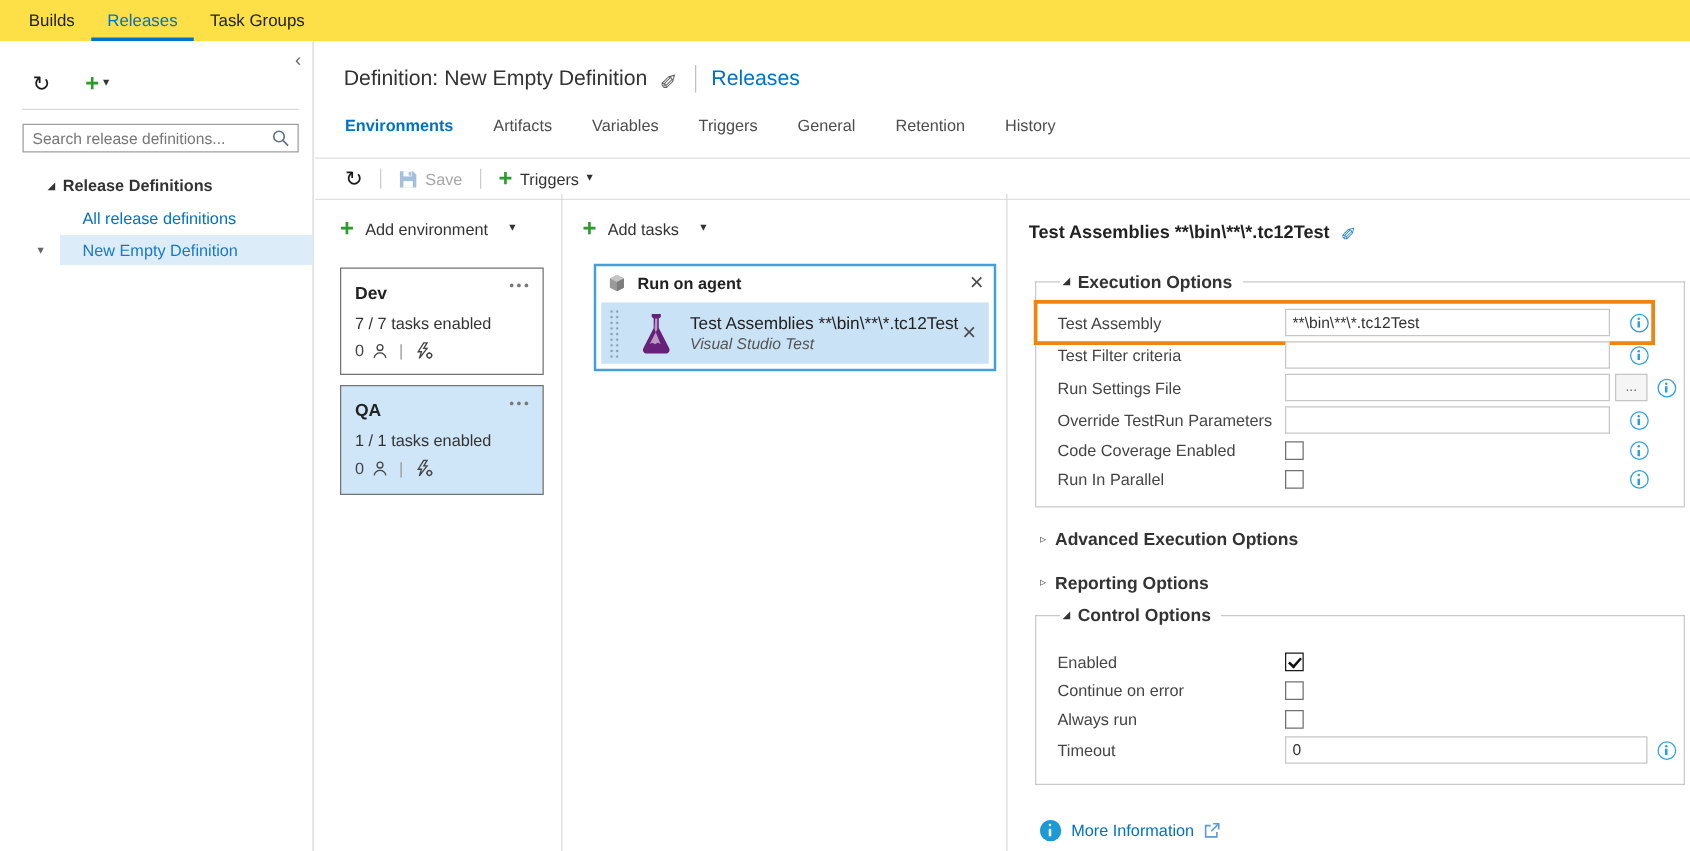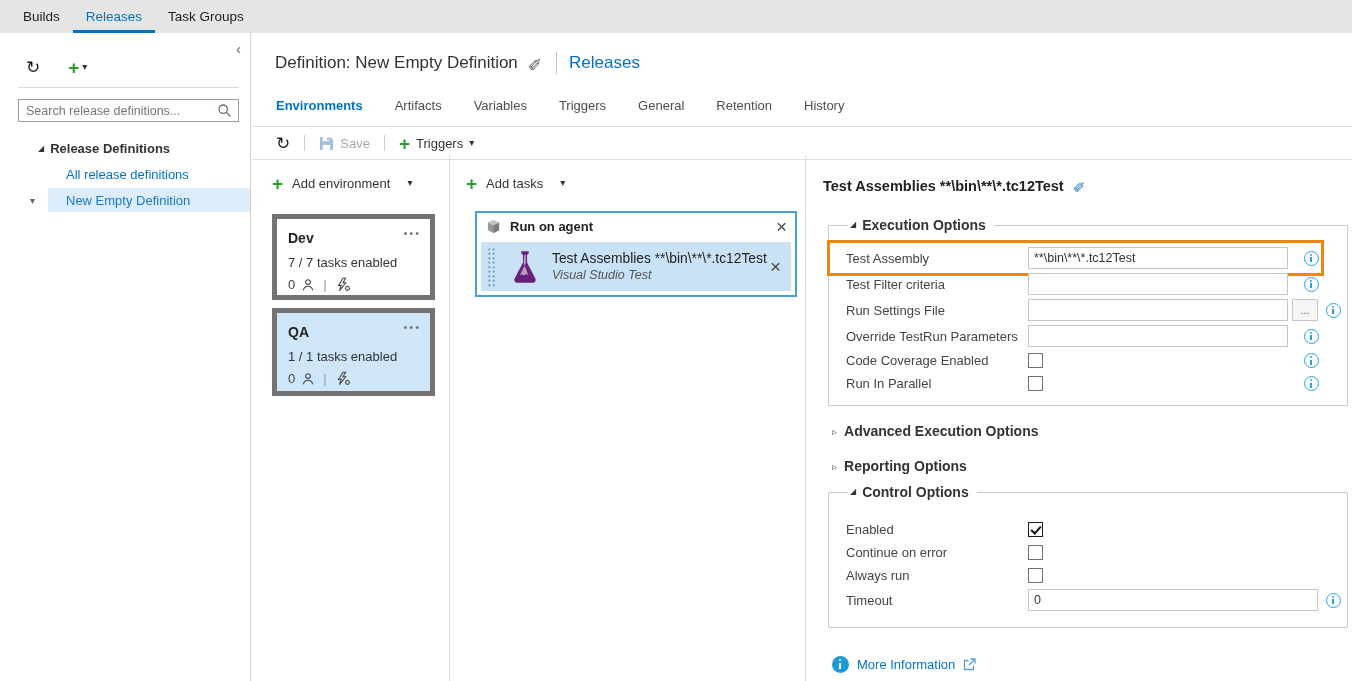--- a/index.html
+++ b/index.html
@@ -1,20 +1,20 @@
 <!DOCTYPE html>
 <html><head>
 <meta charset="utf-8">
 <style>
   * { margin:0; padding:0; box-sizing:border-box; }
   html,body { width:1352px; height:681px; overflow:hidden; }
   body { font-family:"Liberation Sans","DejaVu Sans",sans-serif; font-size:13px; color:#333; background:#fff; position:relative; }
 
   
-  .topnav { position:absolute; top:0; left:0; right:0; height:33px; background:#e5e5e5; display:flex; align-items:stretch; padding-left:10px; }
+  .topnav { position:absolute; top:0; left:0; right:0; height:33px; background:#fde047; display:flex; align-items:stretch; padding-left:10px; }
   .nav-item { padding:0 13px; display:flex; align-items:center; font-size:13.5px; color:#212121; cursor:pointer; }
   .nav-item.active { color:#0072c6; border-bottom:3px solid #0072c6; padding-top:3px; }
 
   
   .sidebar { position:absolute; top:33px; left:0; width:251px; bottom:0; background:#fff; border-right:1px solid #d6d6d6; }
   .side-collapse { position:absolute; top:8px; right:9px; color:#666; font-size:15px; cursor:pointer; line-height:1; }
   .side-icons { margin:24px 0 0 26px; display:flex; align-items:center; gap:28px; height:20px; }
   .refresh-glyph { font-size:17px; color:#1a1a1a; cursor:pointer; line-height:1; }
   .plus-wrap { display:flex; align-items:center; gap:3px; cursor:pointer; }
   .plus-glyph { color:#2c9a2c; font-size:19px; font-weight:bold; line-height:1; }
@@ -31,39 +31,39 @@
   .tree-sel-caret { width:18px; margin-left:30px; color:#666; font-size:10px; cursor:pointer; }
   .tree-sel-label { flex:1; height:24px; background:#dcedf9; display:flex; align-items:center; padding-left:18px; color:#1878c8; cursor:pointer; }
 
   
   .main { position:absolute; top:33px; left:252px; right:0; bottom:0; }
   .def-header { padding:14px 0 0 23px; display:flex; align-items:center; height:46px; }
   .def-title { font-size:17px; font-weight:400; color:#333; }
   .pencil-gray { color:#555; font-size:17px; margin-left:10px; transform:scaleY(-1); display:inline-block; cursor:pointer; }
   .hdr-sep { border-left:1px solid #c0c0c0; height:22px; margin:0 12px 0 14px; }
   .releases-link { font-size:17px; color:#0072c6; cursor:pointer; }
-  .tabs { display:flex; gap:32px; padding-left:24px; margin-top:14px; height:24px; align-items:center; }
+  .tabs { display:flex; gap:32px; padding-left:24px; margin-top:14px; height:24px; }
   .tab { color:#4d4d4d; font-size:13px; cursor:pointer; }
   .tab.active { color:#0072c6; font-weight:bold; }
   .hr { border-top:1px solid #e0e0e0; }
   .toolbar { height:32px; display:flex; align-items:center; padding-left:24px; gap:14px; }
   .tb-sep { border-left:1px solid #ccc; height:16px; }
   .tb-btn { display:flex; align-items:center; gap:6px; cursor:pointer; }
   .tb-save-label { color:#a6a6a6; }
   .tb-release-label { color:#333; }
 
   .content { position:absolute; top:122px; left:0; right:0; bottom:0; display:flex; }
   .col-env { width:198px; border-right:1px solid #dcdcdc; padding:18px 0 0 20px; }
   .col-tasks { width:356px; border-right:1px solid #dcdcdc; padding:18px 0 0 16px; }
   .col-details { flex:1; padding:22px 4px 0 17px; }
 
   
   .add-row { display:flex; align-items:center; gap:9px; height:20px; cursor:pointer; }
   .add-caret-gap { margin-left:8px; }
-  .env-card { width:163px; border:5px solid #737373; background:#fff; margin-top:21px; padding:11px 10px 10px 11px; height:86px; cursor:pointer; position:relative; }
+  .env-card { width:163px; border:1px solid #737373; background:#fff; margin-top:21px; padding:11px 10px 10px 11px; height:86px; cursor:pointer; position:relative; }
   .env-card.selected { background:#cfe6f8; margin-top:8px; height:88px; }
   .env-name { font-weight:bold; font-size:14px; color:#222; }
   .env-menu { position:absolute; top:8px; right:9px; color:#777; font-size:11px; letter-spacing:2px; cursor:pointer; }
   .env-tasks { margin-top:9px; color:#333; }
   .env-meta { margin-top:7px; display:flex; align-items:center; gap:6px; color:#444; }
   .meta-sep { color:#999; margin:0 2px; }
 
   
   .task-panel { margin:18px 0 0 9px; width:322px; border:2px solid #43a0dc; background:#fff; }
   .task-panel-header { height:27px; display:flex; align-items:center; padding:0 8px 0 9px; }

